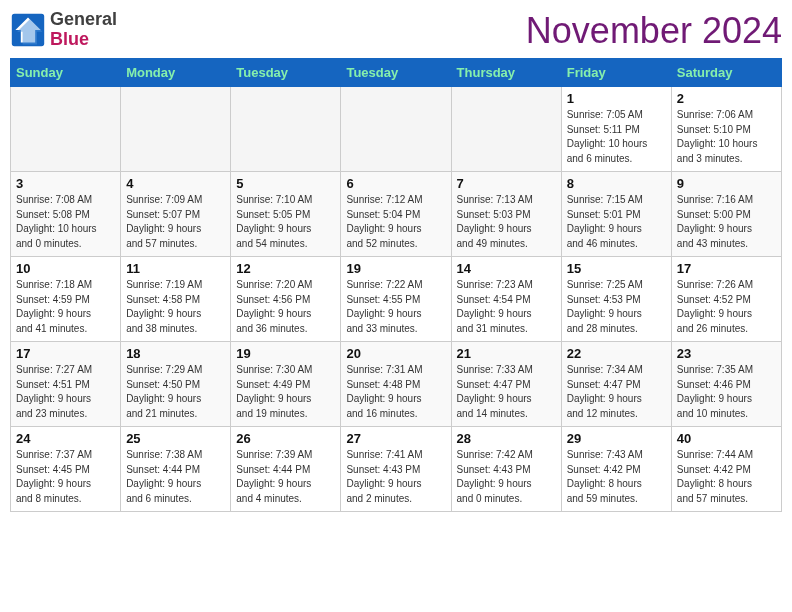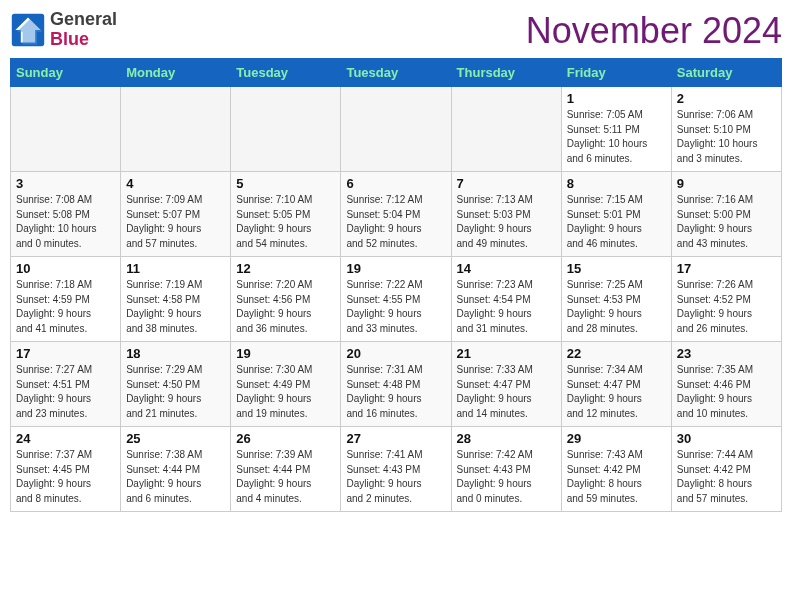--- a/index.html
+++ b/index.html
@@ -247,18 +247,18 @@
         </td>
         <td>
           <div class="day-num">28</div>
           <div class="day-info">Sunrise: 7:42 AM<br>Sunset: 4:43 PM<br>Daylight: 9 hours<br>and 0 minutes.</div>
         </td>
         <td>
           <div class="day-num">29</div>
           <div class="day-info">Sunrise: 7:43 AM<br>Sunset: 4:42 PM<br>Daylight: 8 hours<br>and 59 minutes.</div>
         </td>
         <td>
-          <div class="day-num">30</div>
+          <div class="day-num">40</div>
           <div class="day-info">Sunrise: 7:44 AM<br>Sunset: 4:42 PM<br>Daylight: 8 hours<br>and 57 minutes.</div>
         </td>
       </tr>
     </tbody>
 </table>
 
 </body></html>

